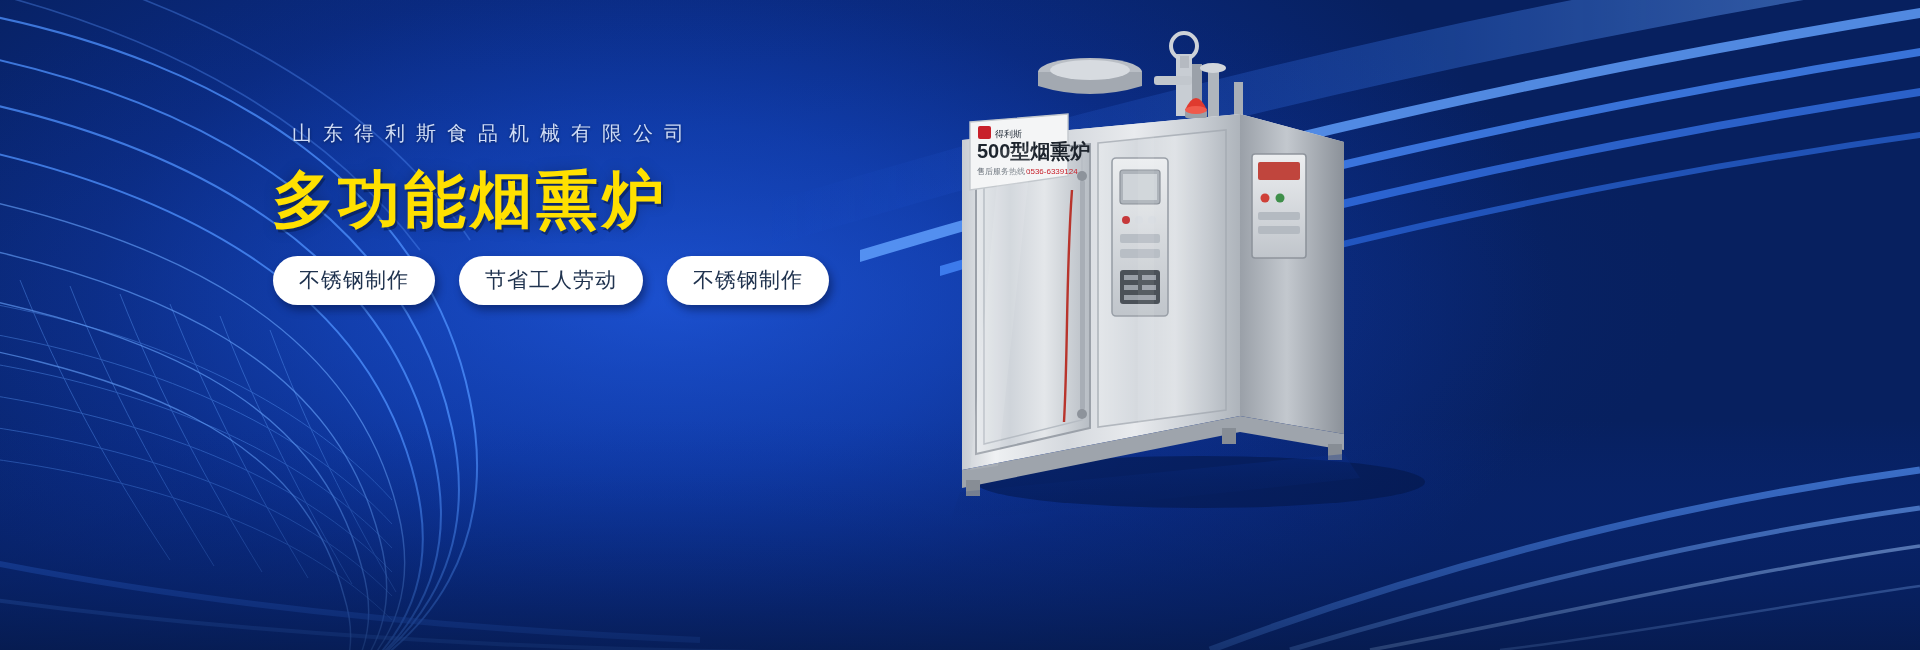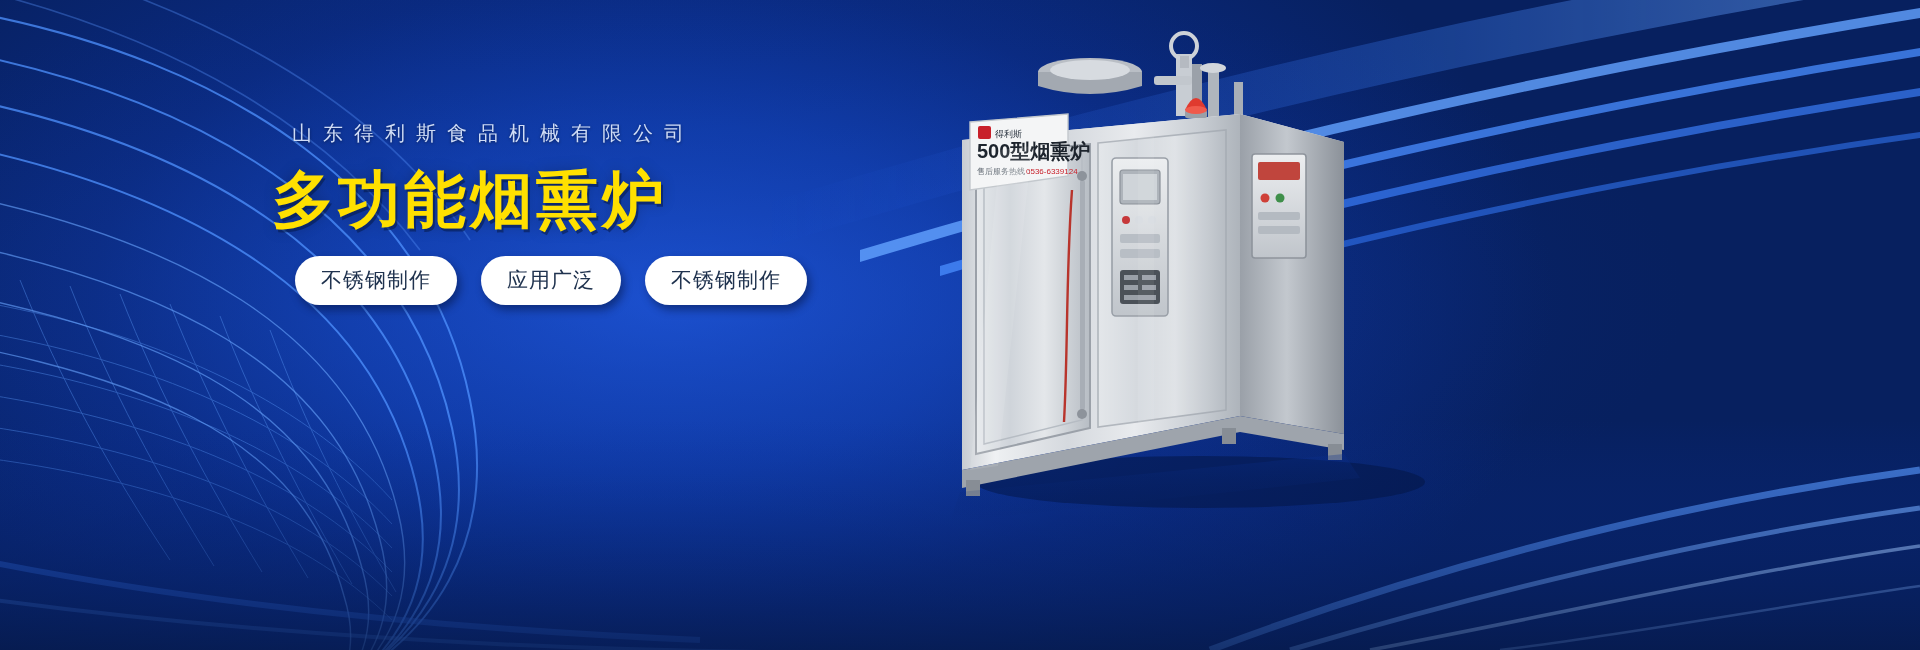--- a/index.html
+++ b/index.html
@@ -183,21 +183,21 @@
   </div>
 
   <div class="text-col">
 
     <div class="company-name">山东得利斯食品机械有限公司</div>
 
     <h1 class="main-title">多功能烟熏炉</h1>
 
     <div class="pill-row">
       <span class="pill">不锈钢制作</span>
-      <span class="pill">应用广泛</span>
+      <span class="pill">节省工人劳动</span>
       <span class="pill">不锈钢制作</span>
     </div>
 
   </div>
 
   <div class="product">
     <svg viewBox="0 0 560 500">
       <defs>
         <linearGradient id="steelFront" x1="0" y1="0" x2="1" y2="0">
           <stop offset="0%" stop-color="#c7ccd2"></stop>

